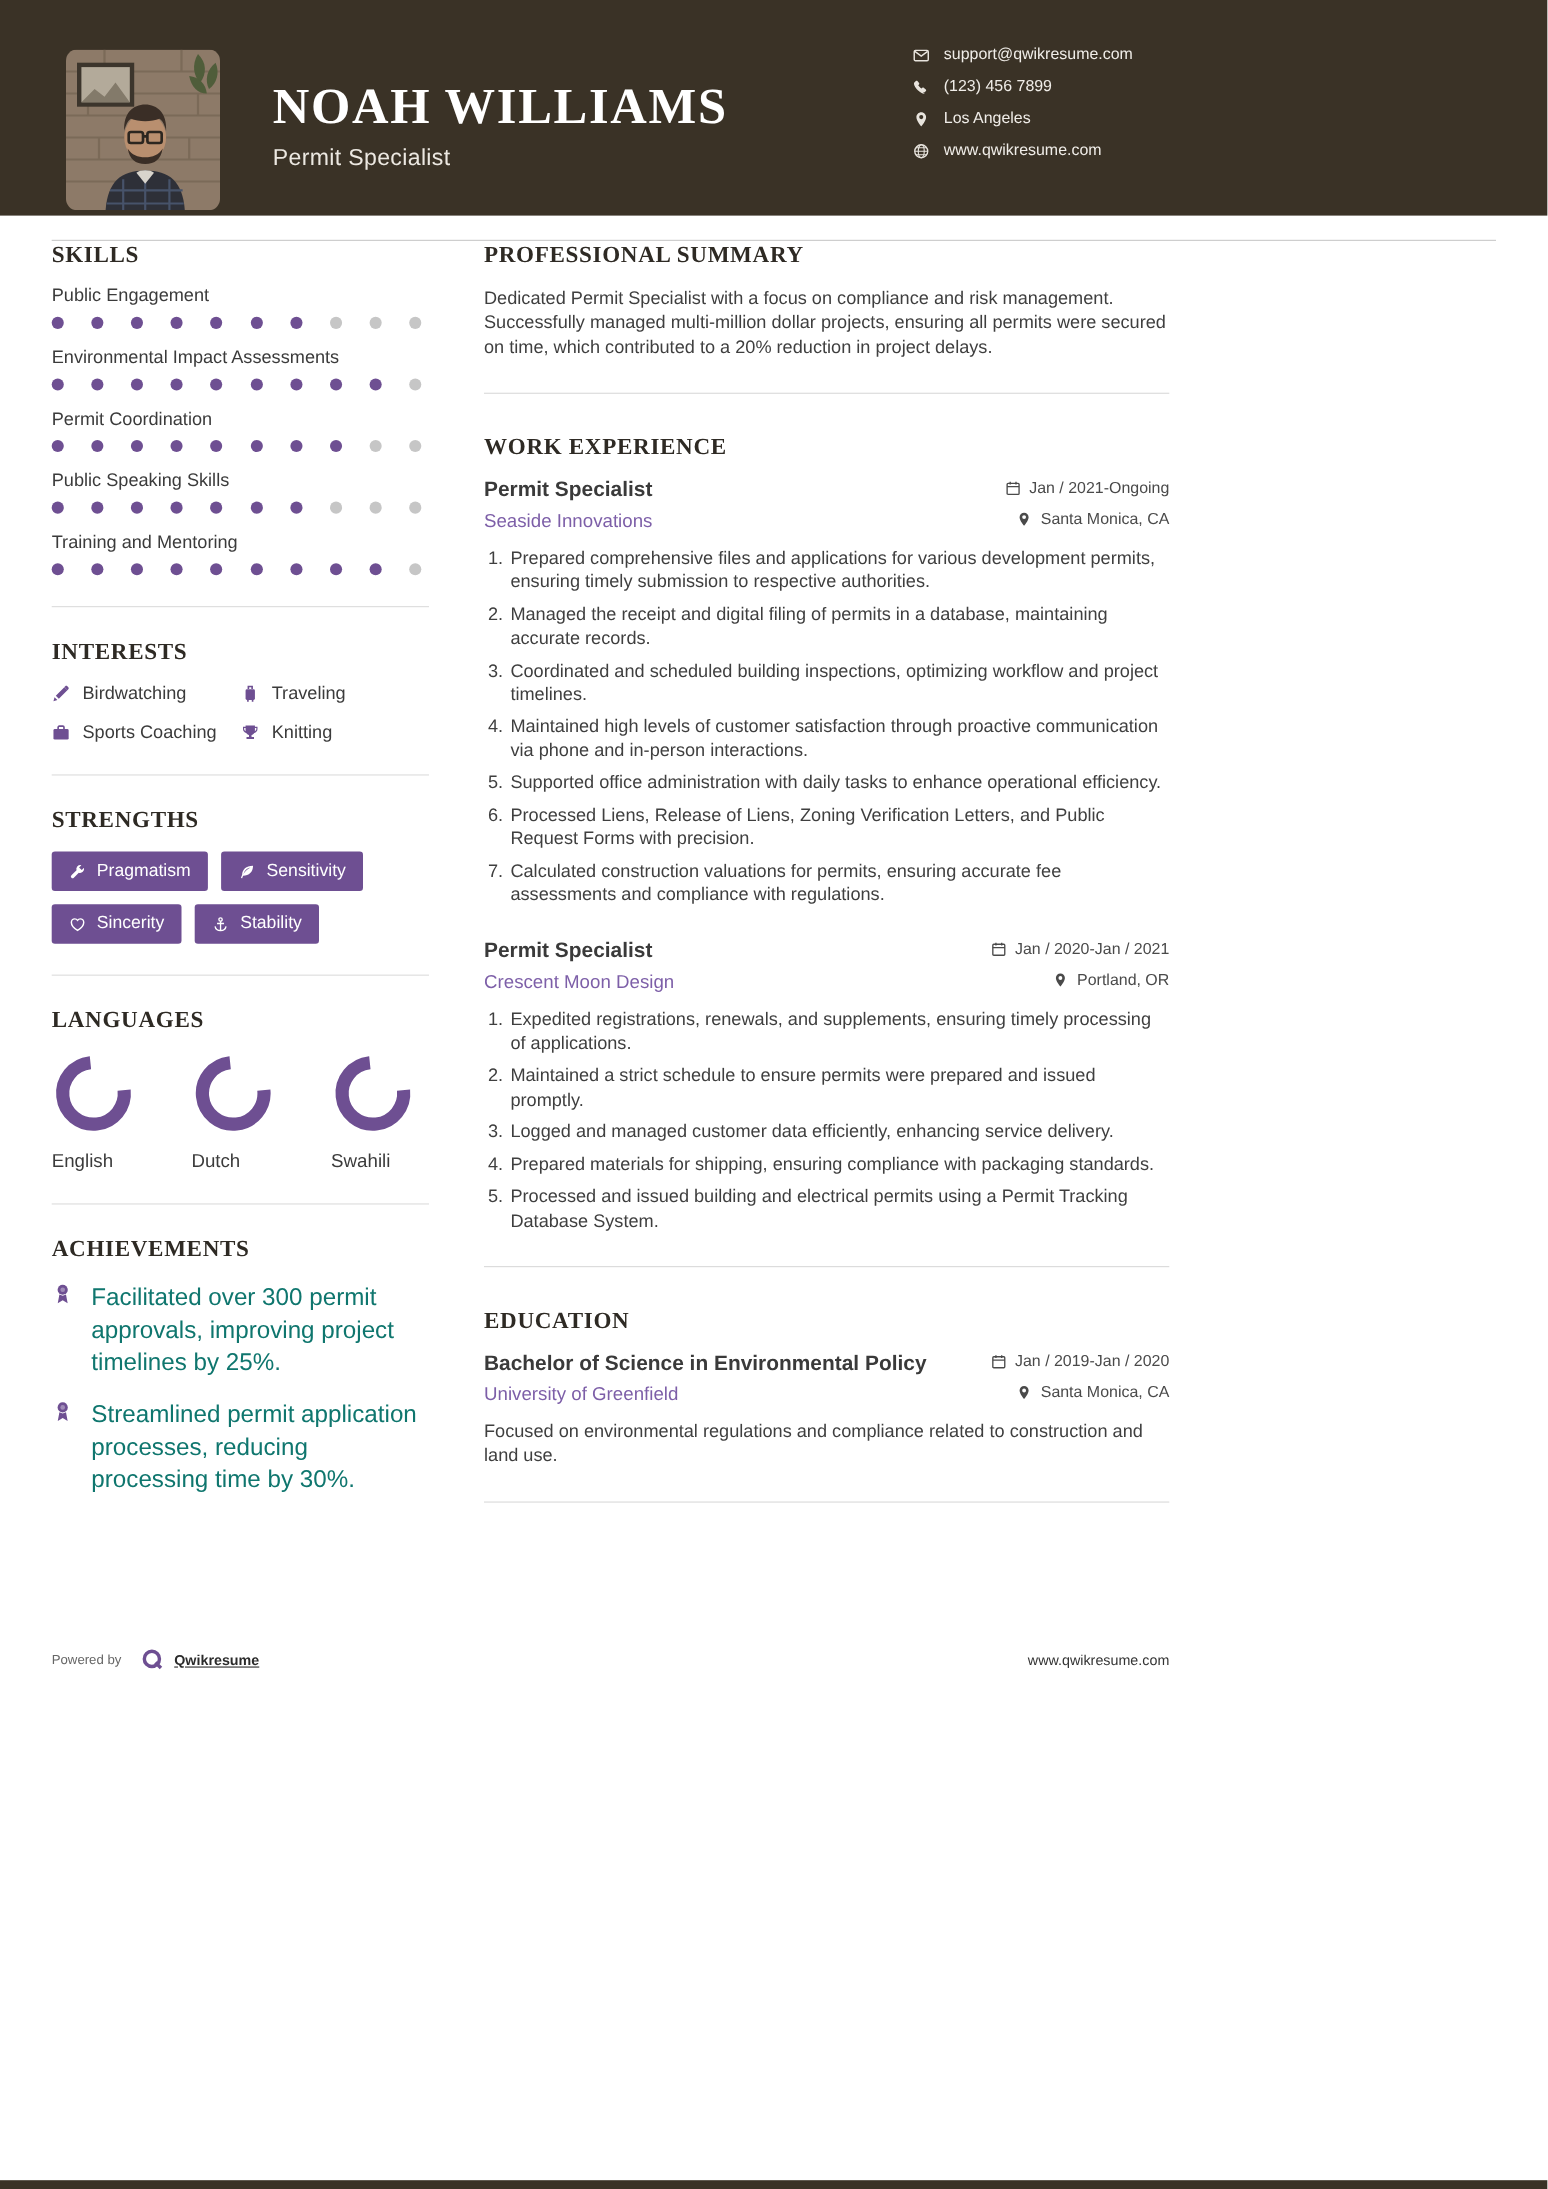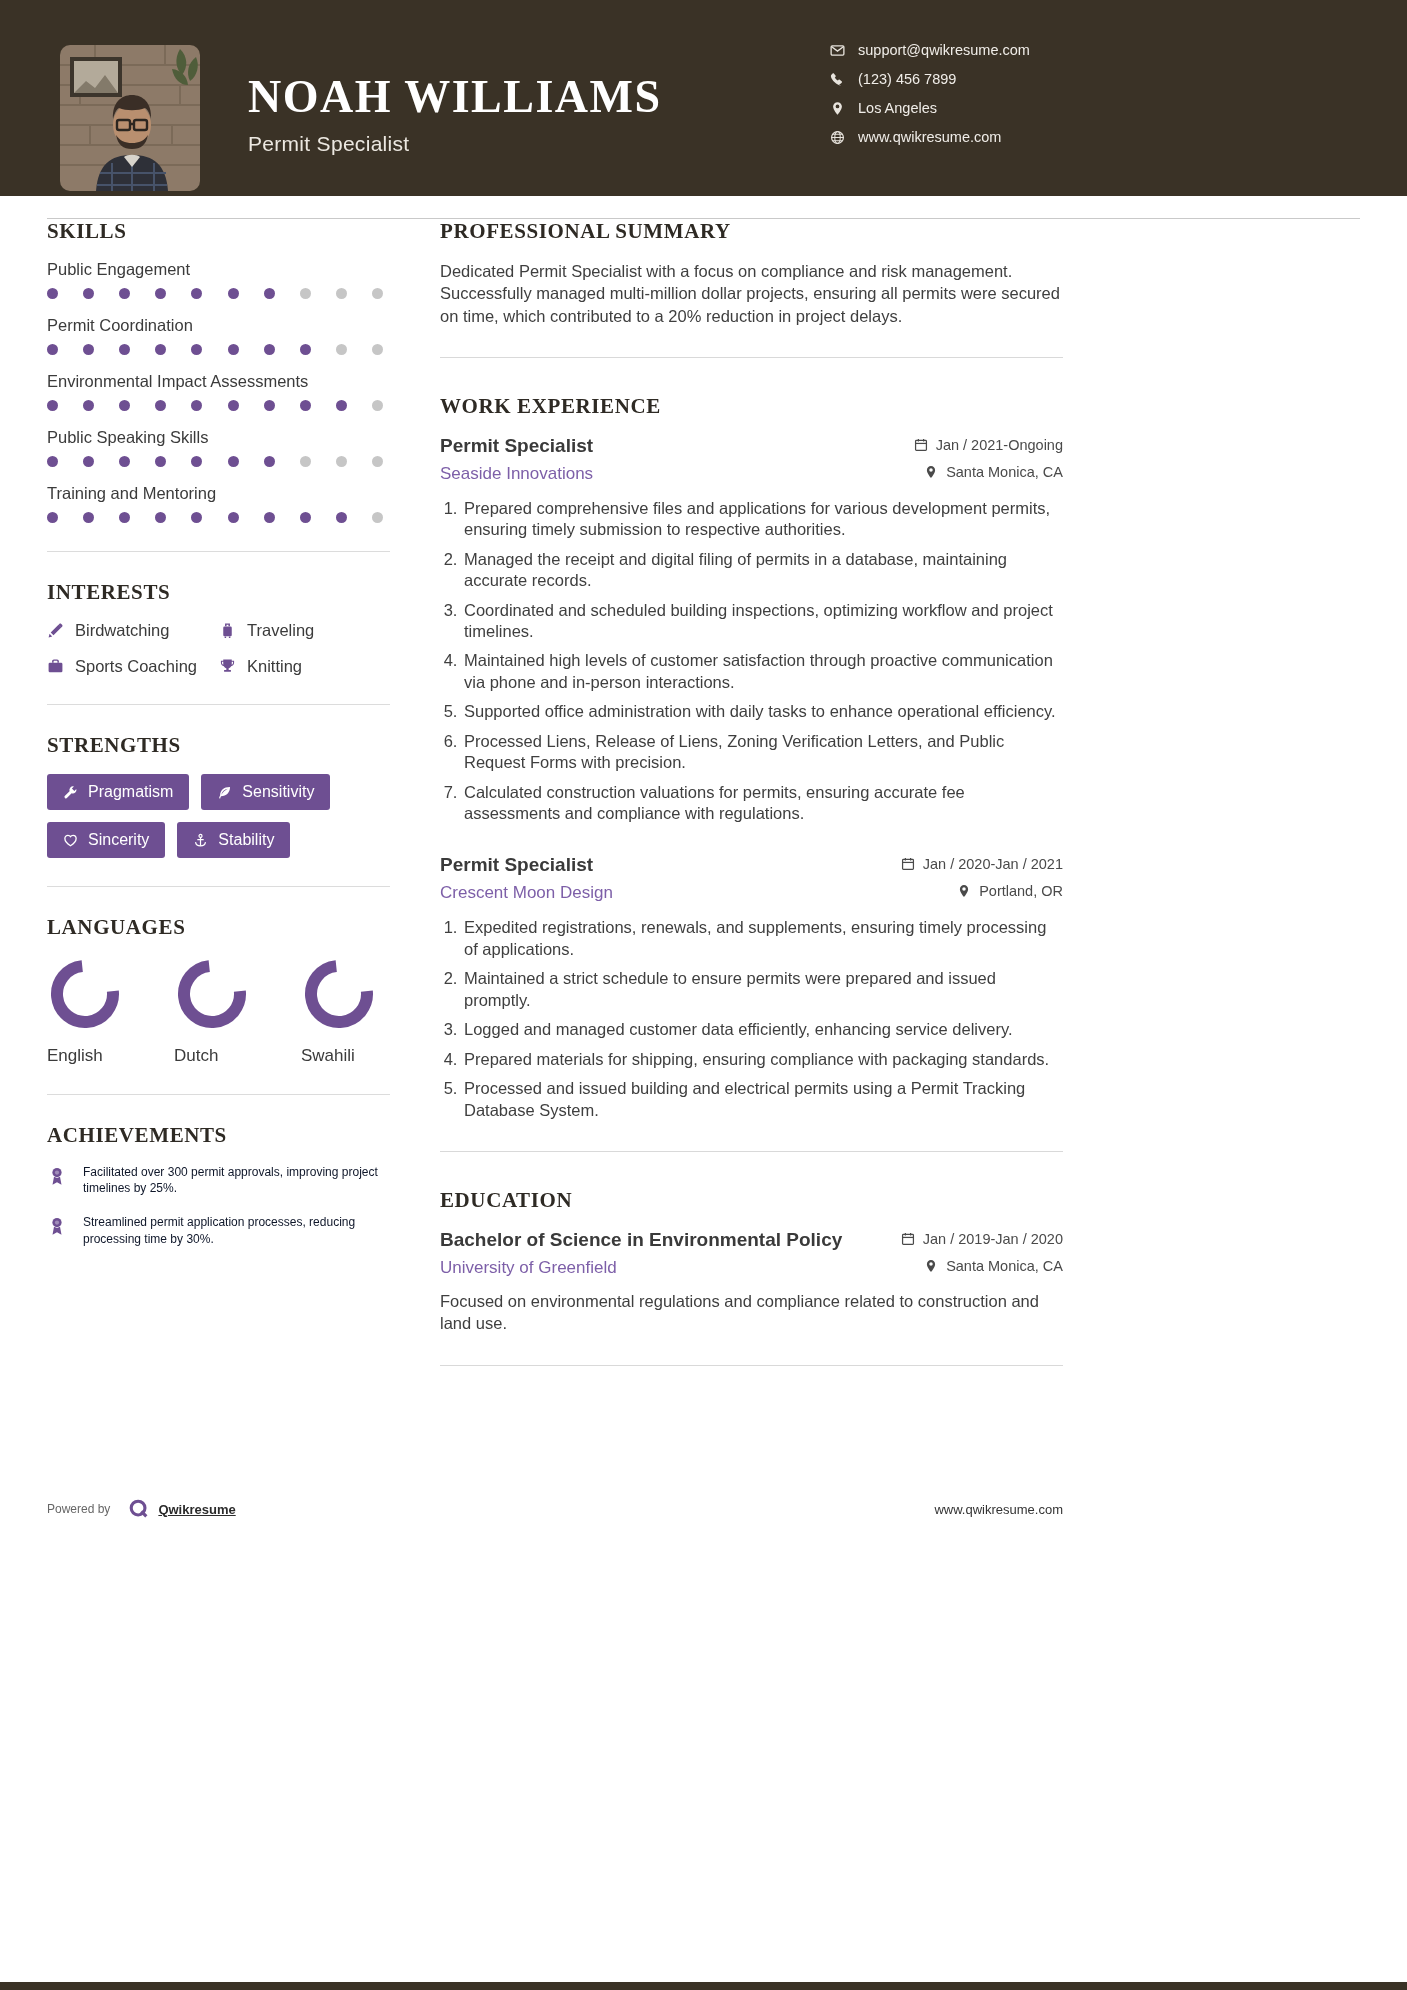--- a/index.html
+++ b/index.html
@@ -55,21 +55,21 @@
   .badge .ic{width:15px;height:15px;color:#fff;}
 
   
   .langs{display:flex;gap:38px;}
   .lang{width:90px;display:flex;flex-direction:column;align-items:flex-start;}
   .lang-label{margin-top:14px;font-size:17px;color:#3b3b3b;}
 
   
   .achv{display:flex;gap:16px;margin-bottom:18px;width:335px;}
   .achv .ic{width:20px;height:20px;color:var(--accent);margin-top:2px;}
-  .achv p{font-size:12px;line-height:1.35;color:#0f172a;}
+  .achv p{font-size:22px;line-height:1.35;color:#0f766e;}
 
   
   .summary-text{font-size:16.5px;line-height:1.35;color:var(--ink);}
   .job{margin-bottom:30px;}
   .job-head,.job-sub{display:flex;justify-content:space-between;align-items:baseline;}
   .job-title{font-size:19px;font-weight:700;color:#3a3a3a;font-family:"Liberation Sans", sans-serif;}
   .job-sub{margin-top:7px;}
   .company{font-size:17px;color:var(--link);}
   .meta{display:flex;align-items:center;gap:8px;font-size:14.5px;color:#4a4a4a;}
   .meta .ic{width:14px;height:14px;color:#4a4a4a;}
@@ -248,46 +248,46 @@
               <span class="dot filled"></span>
               <span class="dot filled"></span>
               <span class="dot filled"></span>
               <span class="dot filled"></span>
               <span class="dot"></span>
               <span class="dot"></span>
               <span class="dot"></span>
             </div>
         </div>
         <div class="skill">
+          <div class="skill-label">Environmental Impact Assessments</div>
+          <div class="dots">
+              <span class="dot filled"></span>
+              <span class="dot filled"></span>
+              <span class="dot filled"></span>
+              <span class="dot filled"></span>
+              <span class="dot filled"></span>
+              <span class="dot filled"></span>
+              <span class="dot filled"></span>
+              <span class="dot filled"></span>
+              <span class="dot filled"></span>
+              <span class="dot"></span>
+            </div>
+        </div>
+        <div class="skill">
           <div class="skill-label">Permit Coordination</div>
           <div class="dots">
               <span class="dot filled"></span>
               <span class="dot filled"></span>
               <span class="dot filled"></span>
               <span class="dot filled"></span>
               <span class="dot filled"></span>
               <span class="dot filled"></span>
               <span class="dot filled"></span>
               <span class="dot filled"></span>
               <span class="dot"></span>
-              <span class="dot"></span>
-            </div>
-        </div>
-        <div class="skill">
-          <div class="skill-label">Environmental Impact Assessments</div>
-          <div class="dots">
-              <span class="dot filled"></span>
-              <span class="dot filled"></span>
-              <span class="dot filled"></span>
-              <span class="dot filled"></span>
-              <span class="dot filled"></span>
-              <span class="dot filled"></span>
-              <span class="dot filled"></span>
-              <span class="dot filled"></span>
-              <span class="dot filled"></span>
               <span class="dot"></span>
             </div>
         </div>
         <div class="skill">
           <div class="skill-label">Public Speaking Skills</div>
           <div class="dots">
               <span class="dot filled"></span>
               <span class="dot filled"></span>
               <span class="dot filled"></span>
               <span class="dot filled"></span>

